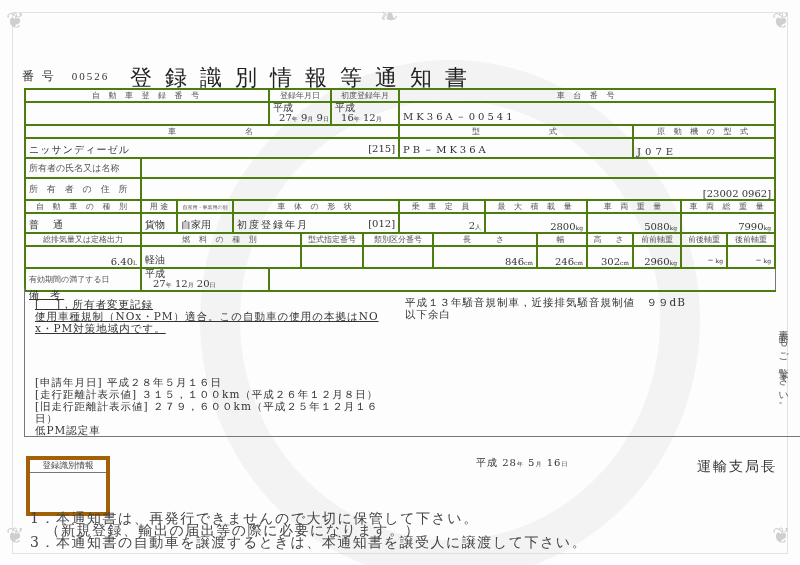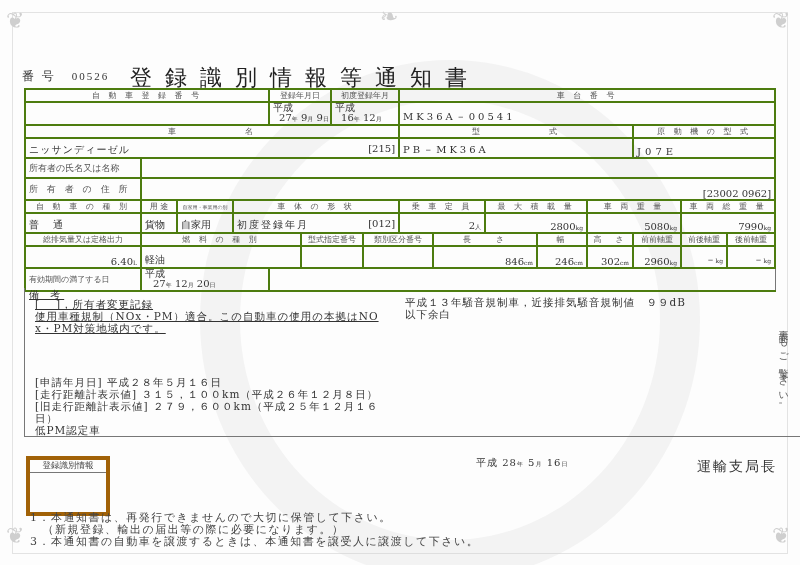--- a/index.html
+++ b/index.html
@@ -49,21 +49,21 @@
   .side-note {
     position:absolute; left:779px; top:322px; width:12px; font-size:10px; line-height:15px;
     writing-mode:vertical-rl; color:#555; letter-spacing:4px;
   }
   .reginfo {
     position:absolute; left:26px; top:456px; width:76px; height:52px; border:4px solid #a16207;
   }
   .reginfo .lab { font-size:8.5px; text-align:center; border-bottom:1px solid #777; color:#444; }
   .issue-date { position:absolute; left:476px; top:456px; font-size:10px; letter-spacing:1px; }
   .authority { position:absolute; left:697px; top:458px; font-size:14px; letter-spacing:2px; }
-  .notes { position:absolute; left:30px; top:512px; font-size:11px; line-height:12px; letter-spacing:1.5px; color:#444; }
+  .notes { position:absolute; left:30px; top:512px; font-size:14px; line-height:12px; letter-spacing:1.5px; color:#444; }
   .notes div { white-space:pre; }
   .unit { font-size:6px; }
 </style>
 </head>
 <body>
 
 <div class="frame"></div>
 <div class="orn" style="left:6px;top:10px;">❦</div>
 <div class="orn" style="left:772px;top:10px;">❦</div>
 <div class="orn" style="left:380px;top:6px;">❧</div>

